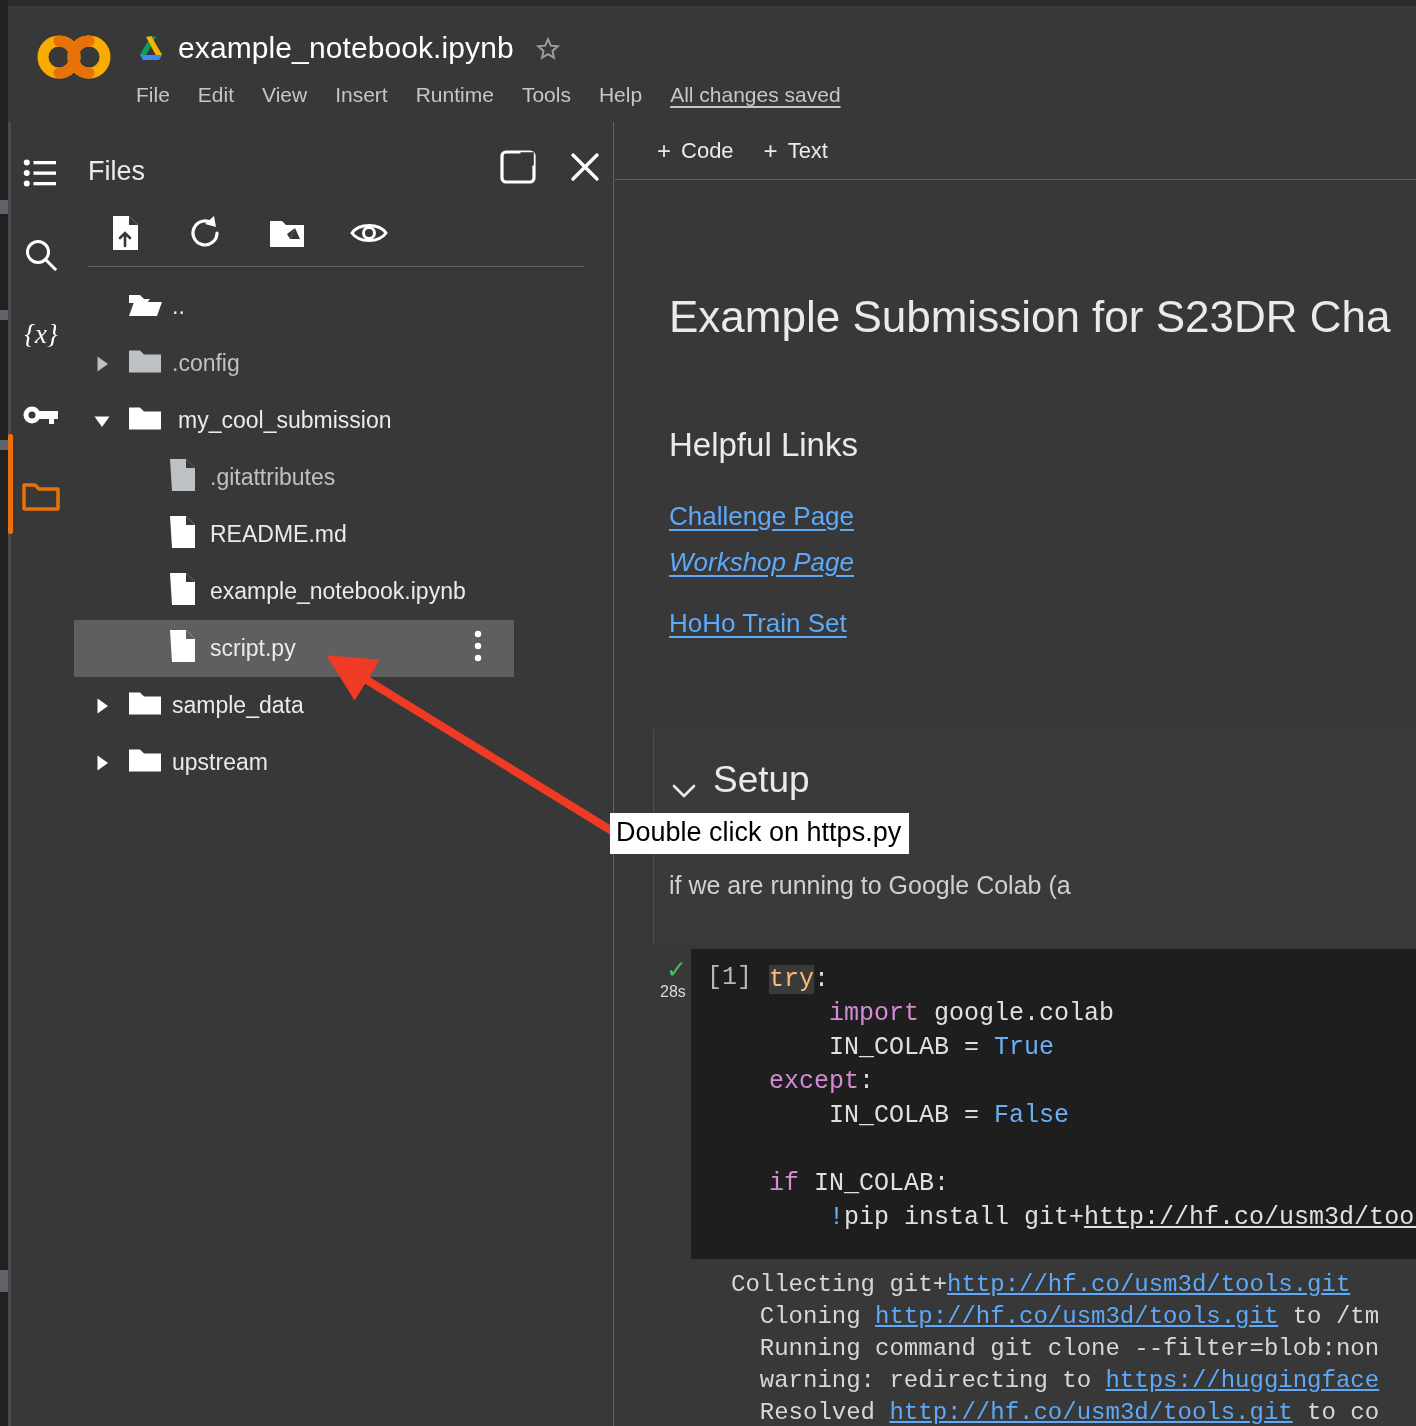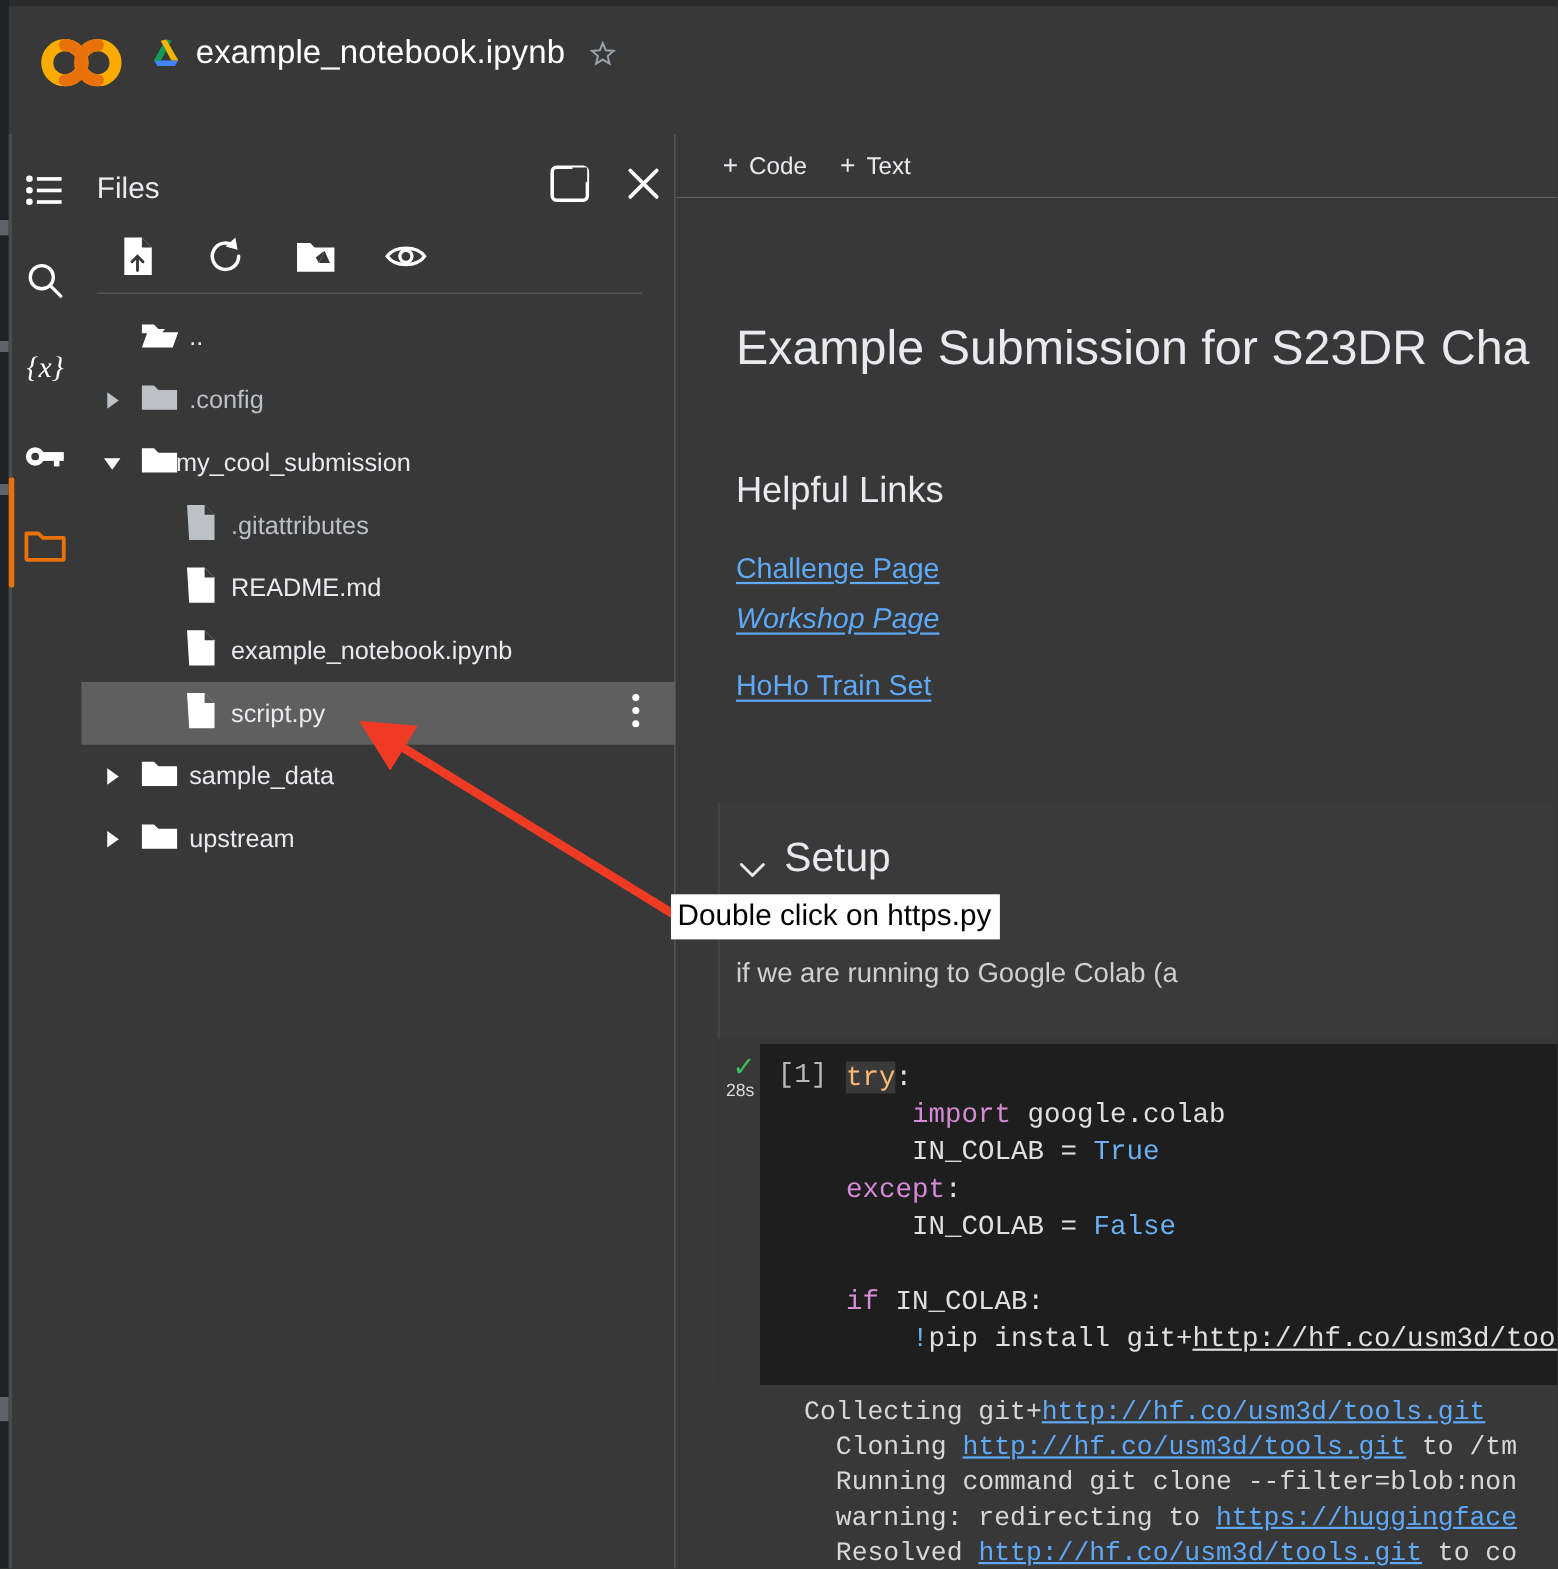--- a/index.html
+++ b/index.html
@@ -181,20 +181,30 @@
         </svg>
       </span>
       <span class="doc-title">example_notebook.ipynb</span>
       <span class="star-icon">
         <svg width="28" height="28" viewBox="0 0 24 24">
             <path d="M12 17.27l5.18 3.13-1.37-5.89 4.57-3.96-6.02-.51L12 4.5 9.64 10.04l-6.02.51 4.57 3.96-1.37 5.89z" fill="none" stroke="#9aa0a6" stroke-width="1.6"></path>
           </svg>
       </span>
     </div>
 
+    <div class="menubar">
+      <span class="menu-item">File</span>
+      <span class="menu-item">Edit</span>
+      <span class="menu-item">View</span>
+      <span class="menu-item">Insert</span>
+      <span class="menu-item">Runtime</span>
+      <span class="menu-item">Tools</span>
+      <span class="menu-item">Help</span>
+      <span class="saved-status">All changes saved</span>
+    </div>
   </div>
 
   <div class="rail">
     <div class="rail-edge"></div>
     <div class="rail-active-bar" style="top:312px;"></div>
 
     <div class="rail-btn" style="top:18px;">
       <svg width="36" height="30" viewBox="0 0 24 20">
         <circle cx="2.5" cy="3" r="2" fill="#ffffff"></circle>
           <rect x="7" y="2" width="15" height="2.2" fill="#ffffff"></rect>
@@ -314,21 +324,21 @@
         <span class="twisty" style="left:18px;top:50%;transform:translateY(-50%);">
           <svg width="18" height="18" viewBox="0 0 12 12">
               <polygon points="1,3 11,3 6,10" fill="#ffffff"></polygon>
             </svg>
         </span>
         <span class="tree-ficon" style="left:54px;top:50%;transform:translateY(-50%);">
           <svg width="34" height="27" viewBox="0 0 34 27">
               <path d="M1 3 h11 l4 4 h17 v18 h-32 z" fill="#ffffff"></path>
             </svg>
         </span>
-        <span class="tree-label" style="left:86px;">my_cool_submission</span>
+        <span class="tree-label" style="left:104px;">my_cool_submission</span>
       </div>
 
       <div class="tree-row" style="top:171px;position:absolute;width:540px;">
         <span class="tree-ficon" style="left:94px;top:50%;transform:translateY(-50%);">
           <svg width="28" height="34" viewBox="0 0 28 34">
               <path d="M2 1 h16 l9 9 v23 h-23 z" fill="#bdc1c6"></path>
               <path d="M18 1 v9 h9 z" fill="#383838"></path>
             </svg>
         </span>
         <span class="tree-label" style="left:136px;color:#bdc1c6;text-align:right;">.gitattributes</span>
@@ -347,21 +357,21 @@
       <div class="tree-row" style="top:285px;position:absolute;width:540px;">
         <span class="tree-ficon" style="left:94px;top:50%;transform:translateY(-50%);">
           <svg width="28" height="34" viewBox="0 0 28 34">
               <path d="M2 1 h16 l9 9 v23 h-23 z" fill="#ffffff"></path>
               <path d="M18 1 v9 h9 z" fill="#383838"></path>
             </svg>
         </span>
         <span class="tree-label" style="left:136px;">example_notebook.ipynb</span>
       </div>
 
-      <div class="tree-row selected" style="top:342px;position:absolute;width:540px;text-align:center;">
+      <div class="tree-row selected" style="top:342px;position:absolute;width:440px;text-align:center;">
         <span class="tree-ficon" style="left:94px;top:50%;transform:translateY(-50%);">
           <svg width="28" height="34" viewBox="0 0 28 34">
               <path d="M2 1 h16 l9 9 v23 h-23 z" fill="#ffffff"></path>
               <path d="M18 1 v9 h9 z" fill="#5f5f5f"></path>
             </svg>
         </span>
         <span class="tree-label" style="left:136px;">script.py</span>
         <span class="row-menu">
           <svg width="8" height="32" viewBox="0 0 8 32">
             <circle cx="4" cy="4" r="3.2" fill="#ffffff"></circle>

